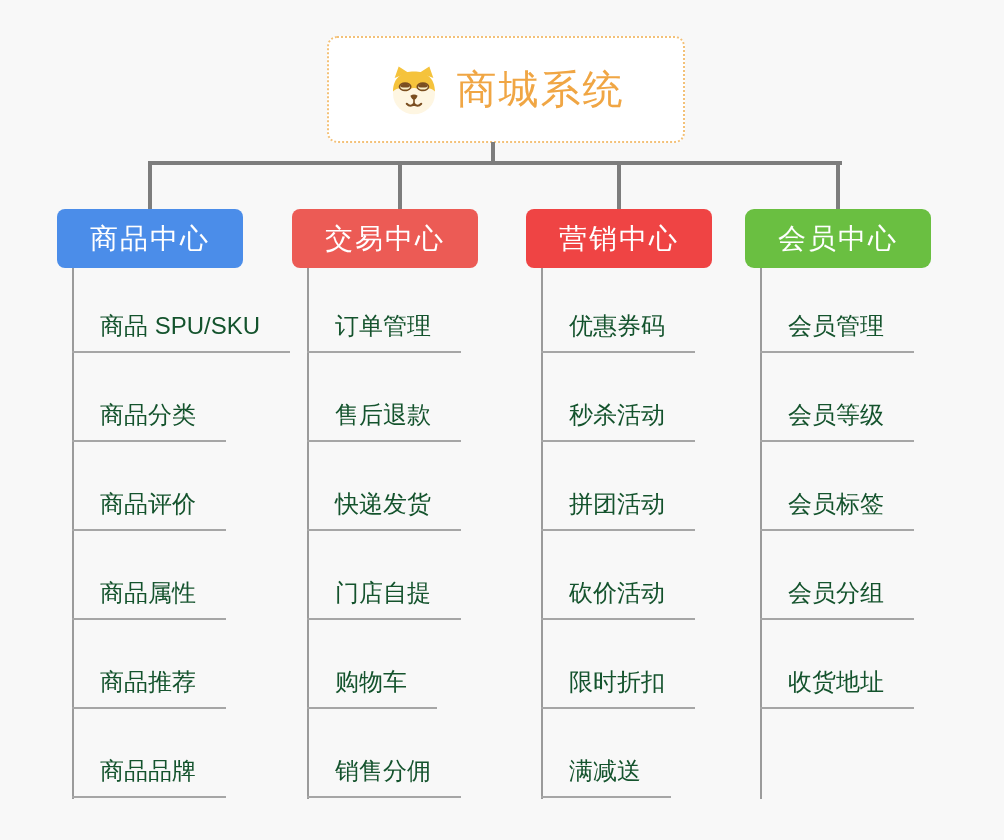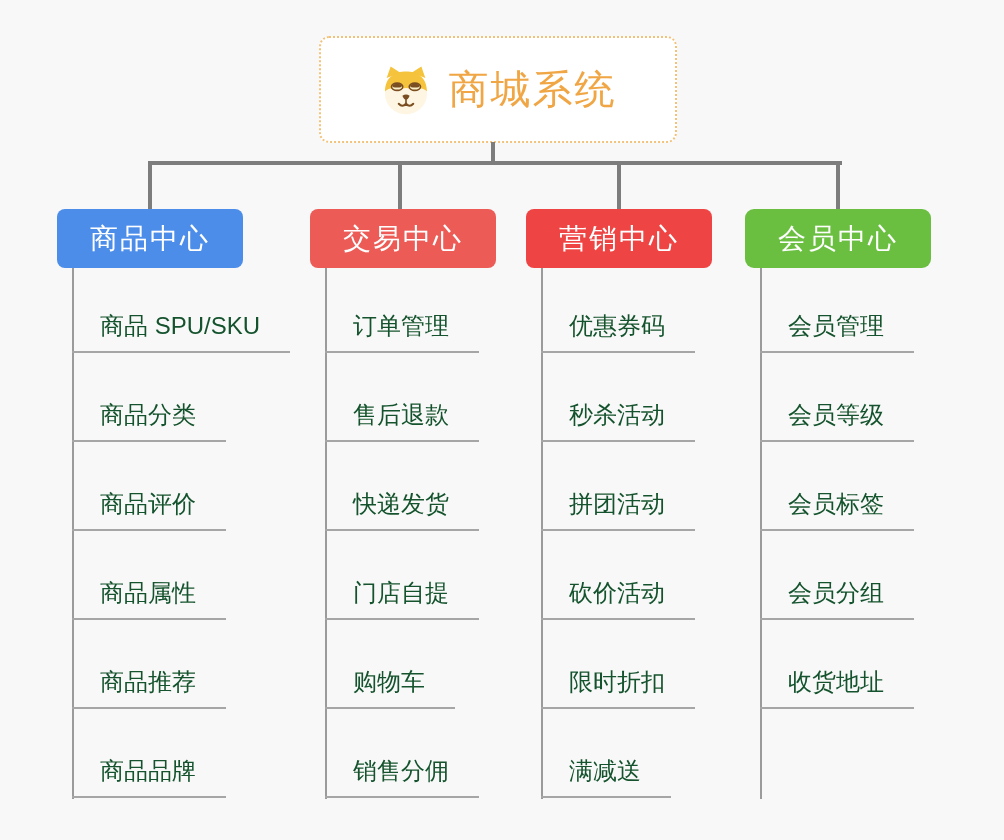--- a/index.html
+++ b/index.html
@@ -2,35 +2,35 @@
 <html><head>
 <meta charset="utf-8">
 <style>
   html,body{margin:0;padding:0;background:#f8f8f8;}
   .canvas{
     position:relative;width:1004px;height:840px;background:#f8f8f8;
     font-family:"Liberation Sans","DejaVu Sans",sans-serif;overflow:hidden;
   }
   
   .root{
-    position:absolute;left:319px;top:36px;width:358px;height:107px;
+    position:absolute;left:327px;top:36px;width:358px;height:107px;
     background:#ffffff;border:2px dotted #f3c178;border-radius:10px;
     box-sizing:border-box;display:flex;align-items:center;justify-content:center;gap:17px;
   }
   .root-title{font-size:40px;letter-spacing:2px;color:#f0a644;}
   .dog-icon{width:52px;height:50px;flex:0 0 auto;}
   
   .tline{position:absolute;background:#7d7d7d;}
   .stub-root{left:491px;top:142px;width:4px;height:23px;}
   .rail{left:148px;top:161px;width:694px;height:4px;}
   .drop{top:163px;width:4px;height:48px;}
   .d0{left:148px}.d1{left:398px}.d2{left:617px}.d3{left:836px}
   
   .branch{position:absolute;top:209px;width:186px;}
-  .b0{left:57px}.b1{left:310px}.b2{left:526px}.b3{left:745px}
+  .b0{left:57px}.b1{left:292px}.b2{left:526px}.b3{left:745px}
   .branch-header{
     height:59px;line-height:59px;text-align:center;color:#ffffff;
     font-size:28px;border-radius:8px;letter-spacing:2px;cursor:pointer;
   }
   .branch-line{position:absolute;left:15px;top:59px;width:2px;height:531px;background:#9b9b9b;}
   .item{
     position:relative;width:max-content;margin:46px 0 0 15px;
     padding:0 30px 10px 28px;border-bottom:2px solid #a6a6a6;
     font-size:24px;line-height:31px;color:#14532d;white-space:nowrap;cursor:pointer;
   }

